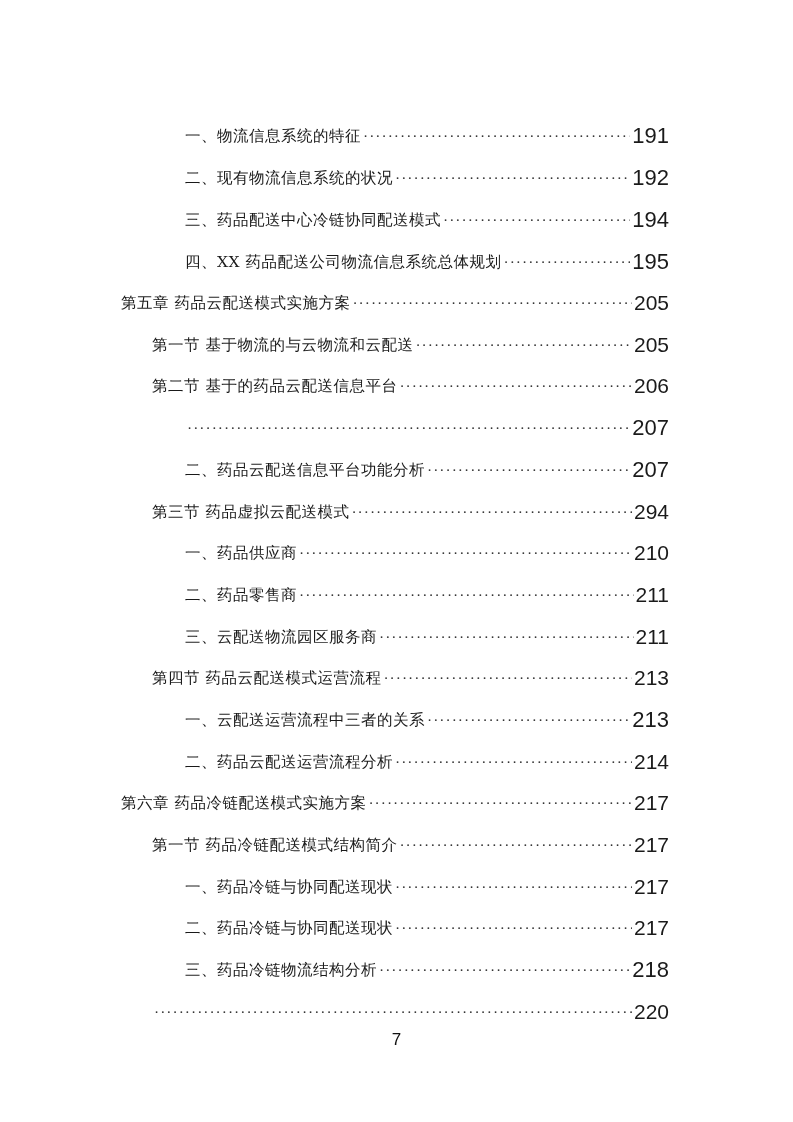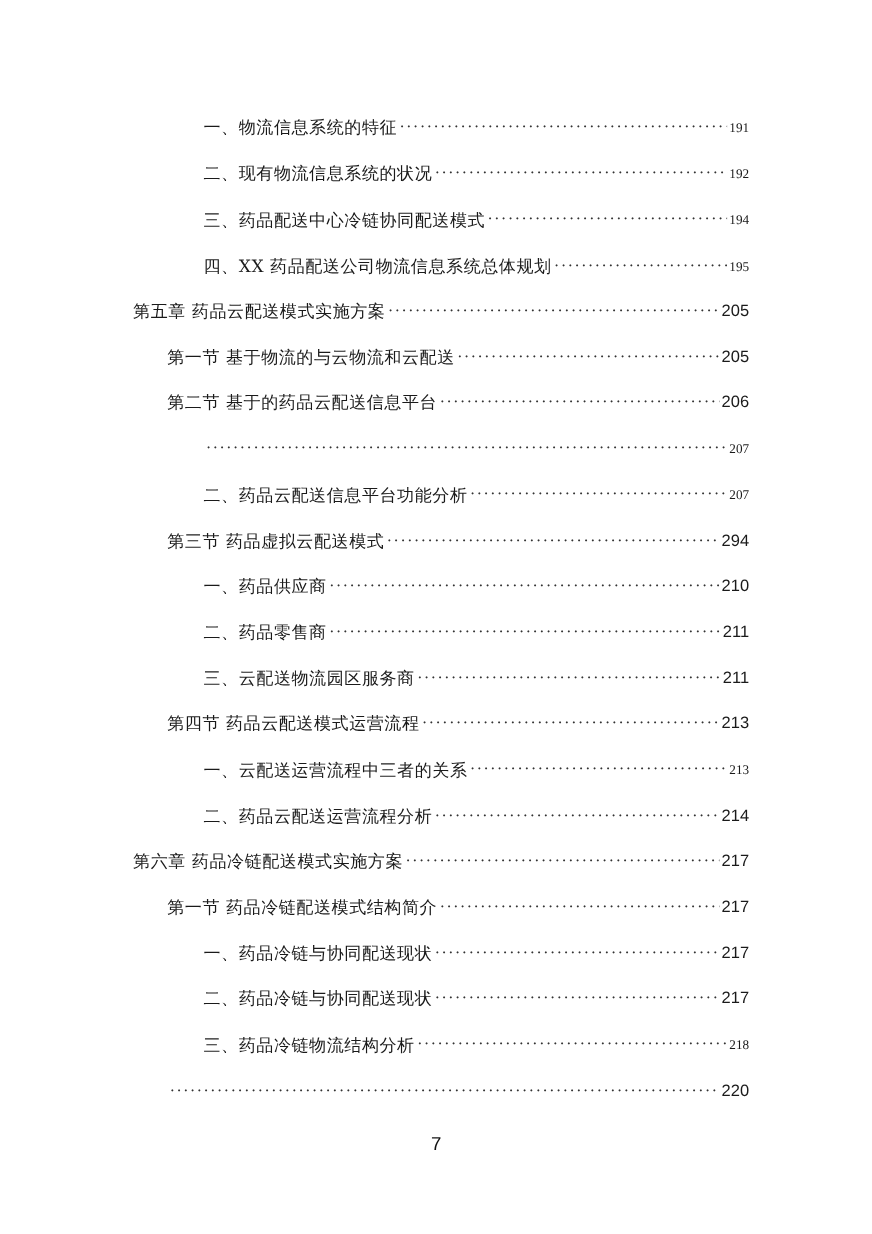--- a/index.html
+++ b/index.html
@@ -1,29 +1,29 @@
 <!DOCTYPE html>
 <html><head>
   <meta charset="utf-8">
   <style>
     html, body { margin: 0; padding: 0; background: #ffffff; }
     body { width: 793px; height: 1122px; position: relative; overflow: hidden;
            font-family: "DejaVu Serif", "Liberation Serif", serif; color: #1a1a1a; }
     .toc { position: absolute; left: 0; top: 0; width: 793px; }
-    .row { position: absolute; right: 112px; height: 24px; display: flex; align-items: flex-end;
-           font-size: 15.5px; line-height: 24px; white-space: nowrap; }
+    .row { position: absolute; right: 124px; height: 24px; display: flex; align-items: flex-end;
+           font-size: 15.5px; line-height: 24px; white-space: nowrap; margin-top: 20px; }
     .row .title { flex: 0 0 auto; letter-spacing: 0.5px; }
     .row .leader { flex: 1 1 auto; overflow: hidden; margin: 0 2px; color: #333;
                    font-family: "Liberation Serif", serif; letter-spacing: 1px; }
     .row .leader::before { content: "··········································································································································································"; }
-    .row .page { flex: 0 0 auto; font-family: Liberation Serif, serif; font-size: 12px; }
+    .row .page { flex: 0 0 auto; font-family: Liberation Sans, sans-serif; font-size: 22px; }
     .row.l0 { left: 121px; align-items: flex-end; }
     .row.l1 { left: 152px; }
     .row.l2 { left: 185px; }
-    .row.sans .page { font-family: "Liberation Sans", sans-serif; font-size: 15px; }
+    .row.sans .page { font-family: "Liberation Sans", sans-serif; font-size: 21px; }
     .page-number { position: absolute; top: 1030px; left: 0; width: 793px; text-align: center;
                    font-family: "Liberation Sans", sans-serif; font-size: 17px; color: #111; }
   </style>
 </head>
 <body>
 
 <div class="toc">
   <div class="row l2" style="top:104px">
       <span class="title">一、物流信息系统的特征</span>
       <span class="leader"></span>

